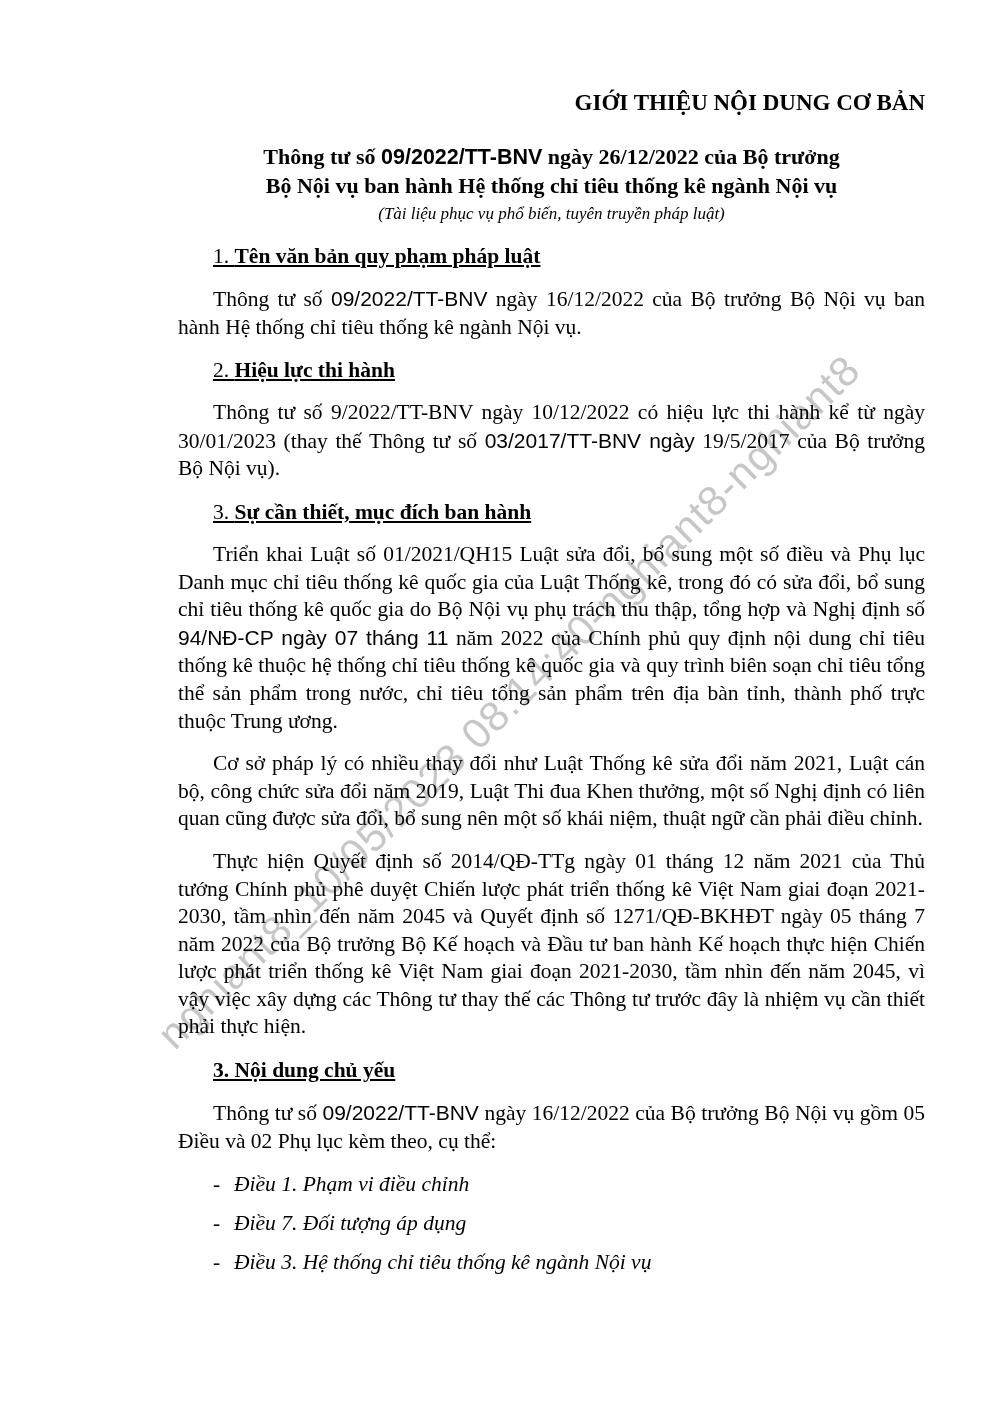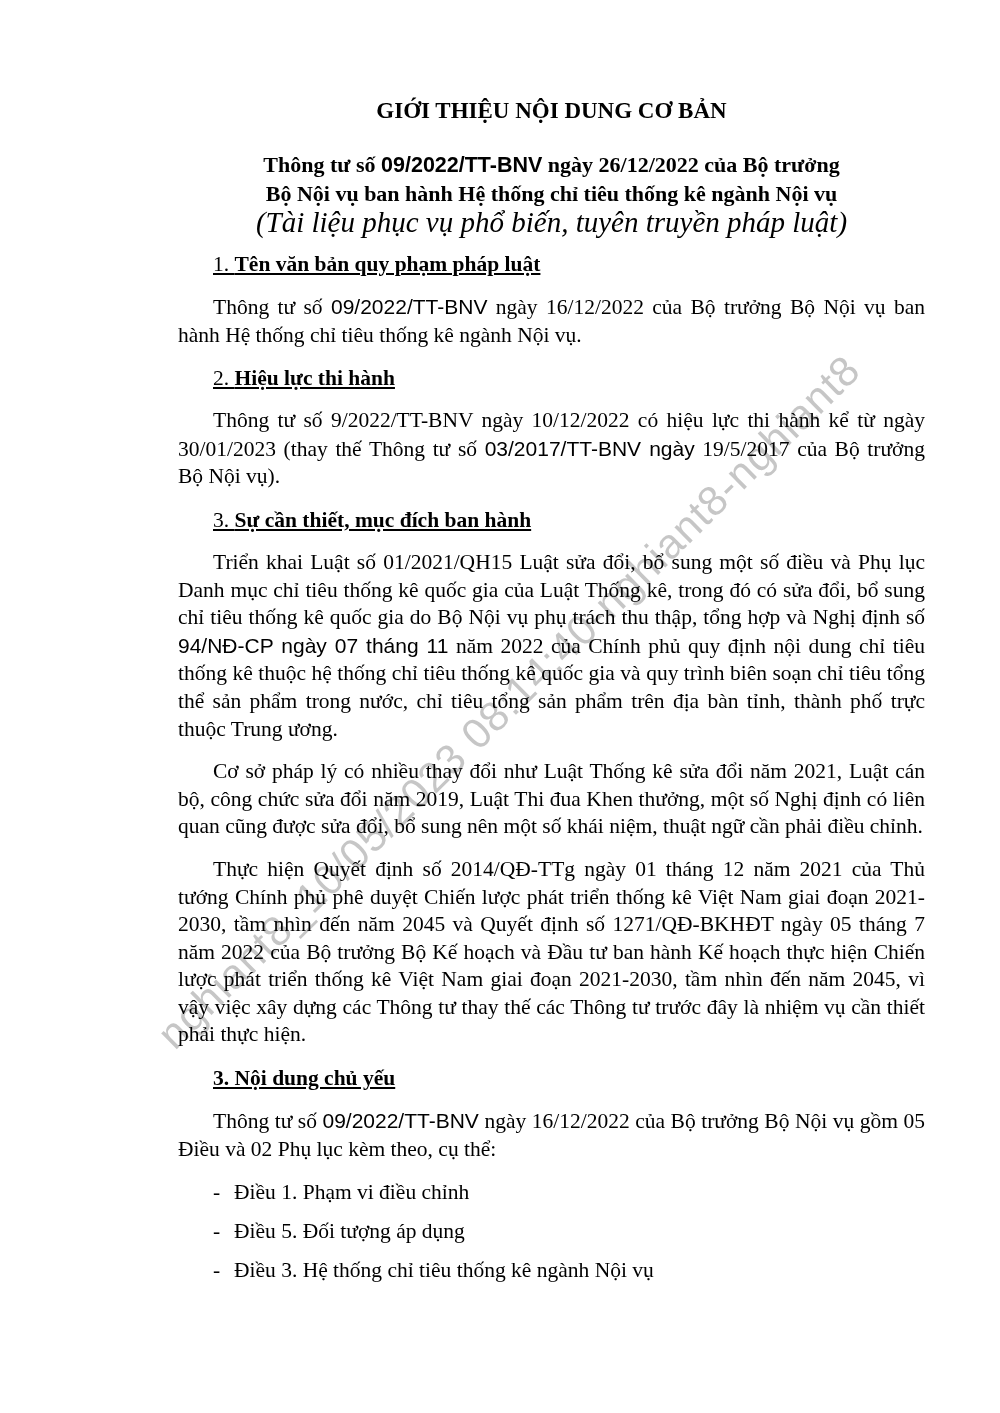--- a/index.html
+++ b/index.html
@@ -28,37 +28,37 @@
     user-select: none;
   }
   .content {
     position: relative;
     z-index: 1;
     padding: 88px 75px 0 178px;
     font-size: 21.5px;
     line-height: 27.6px;
   }
   .doc-title {
-    margin: 8px;
+    margin: 0;
     font-size: 23px;
     font-weight: bold;
-    text-align: center;
+    text-align: right;
     line-height: 30px;
   }
   .subtitle {
     margin-top: 25px;
     text-align: center;
     font-weight: bold;
     font-size: 22px;
     line-height: 28.5px;
   }
   .doc-note {
     font-weight: normal;
     font-style: italic;
-    font-size: 29px;
+    font-size: 17px;
     line-height: 28px;
   }
   .heading {
     margin: 14px 0 9px 0;
     padding-left: 35px;
     line-height: 28px;
     text-decoration: underline;
   }
   .heading .hnum { font-weight: normal; }
   .heading .htext { font-weight: bold; }
@@ -70,20 +70,21 @@
   .sans {
     font-family: "Liberation Sans", "DejaVu Sans", sans-serif;
     font-size: 21px;
   }
   .subtitle .sans { font-size: 21.5px; font-weight: bold; }
   .list { margin-top: 12px; }
   .list-item {
     padding-left: 35px;
     margin: 11px 0;
     line-height: 28px;
+    font-style: italic;
   }
   .list-item .dash {
     display: inline-block;
     width: 21px;
   }
 </style>
 </head>
 <body>
 
 <div class="page">
@@ -115,18 +116,18 @@
     <p class="para">Cơ sở pháp lý có nhiều thay đổi như Luật Thống kê sửa đổi năm 2021, Luật cán bộ, công chức sửa đổi năm 2019, Luật Thi đua Khen thưởng, một số Nghị định có liên quan cũng được sửa đổi, bổ sung nên một số khái niệm, thuật ngữ cần phải điều chỉnh.</p>
 
     <p class="para">Thực hiện Quyết định số 2014/QĐ-TTg ngày 01 tháng 12 năm 2021 của Thủ tướng Chính phủ phê duyệt Chiến lược phát triển thống kê Việt Nam giai đoạn 2021-2030, tầm nhìn đến năm 2045 và Quyết định số 1271/QĐ-BKHĐT ngày 05 tháng 7 năm 2022 của Bộ trưởng Bộ Kế hoạch và Đầu tư ban hành Kế hoạch thực hiện Chiến lược phát triển thống kê Việt Nam giai đoạn 2021-2030, tầm nhìn đến năm 2045, vì vậy việc xây dựng các Thông tư thay thế các Thông tư trước đây là nhiệm vụ cần thiết phải thực hiện.</p>
 
     <div class="heading all-bold"><span class="htext">3. Nội dung chủ yếu</span></div>
 
     <p class="para"><span>Thông tư số </span><span class="sans">09/2022/TT-BNV</span><span> ngày 16/12/2022 của Bộ trưởng Bộ Nội vụ gồm 05 Điều và 02 Phụ lục kèm theo, cụ thể:</span></p>
 
     <div class="list">
       <div class="list-item"><span class="dash">-</span><span>Điều 1. Phạm vi điều chỉnh</span></div>
-      <div class="list-item"><span class="dash">-</span><span>Điều 5. Đối tượng áp dụng</span></div>
+      <div class="list-item"><span class="dash">-</span><span>Điều 7. Đối tượng áp dụng</span></div>
       <div class="list-item"><span class="dash">-</span><span>Điều 3. Hệ thống chỉ tiêu thống kê ngành Nội vụ</span></div>
     </div>
 
   </div>
 </div>
 
 </body></html>

